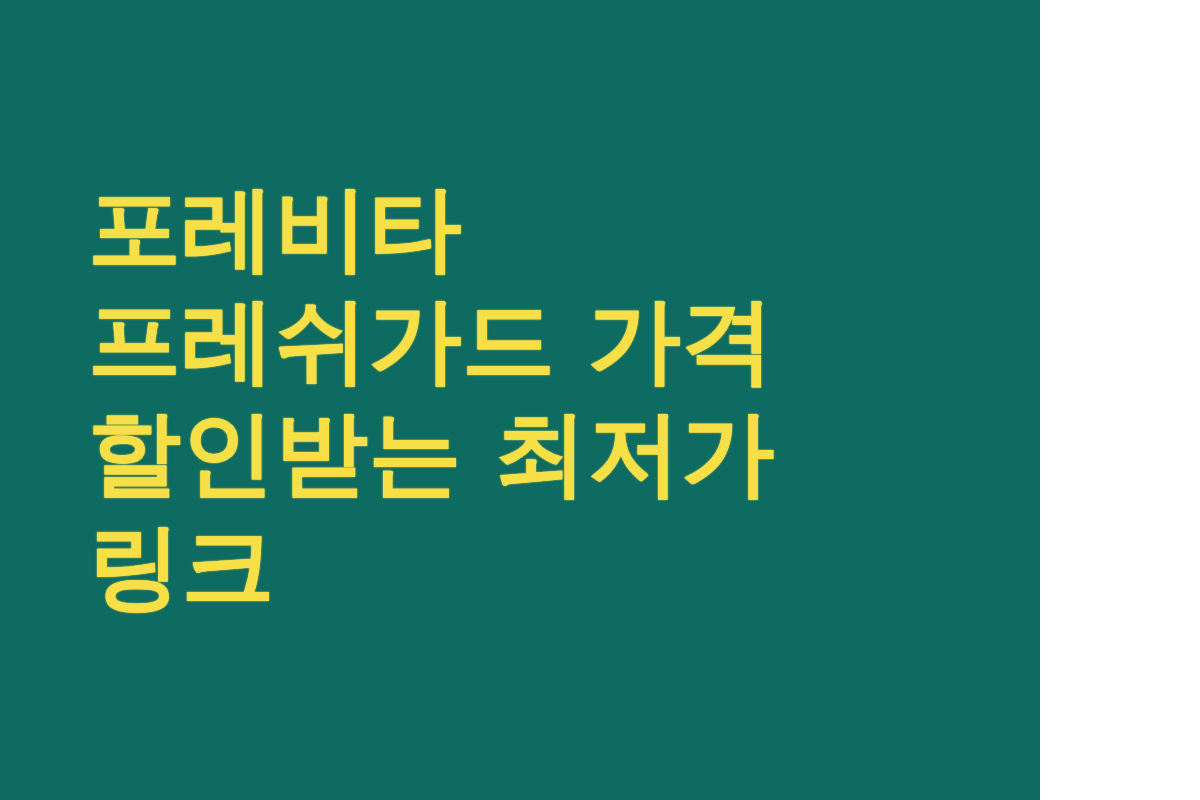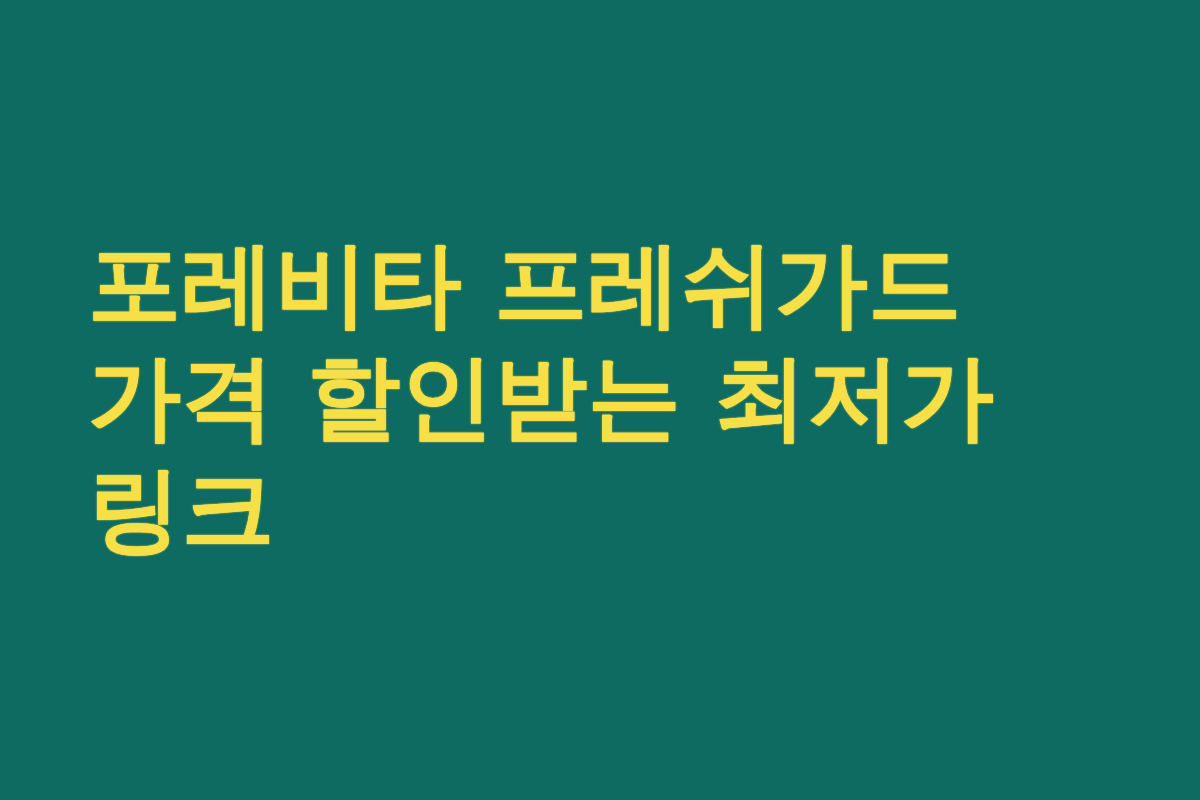--- a/index.html
+++ b/index.html
@@ -12,21 +12,21 @@
     width: 1200px;
     height: 800px;
     overflow: hidden;
     font-family: "Liberation Sans", "DejaVu Sans", sans-serif;
   }
 
   
   .banner {
     position: relative;
     box-sizing: border-box;
-    width: 1200px;
+    width: 1040px;
     height: 800px;
     background: #0E6B61;
     display: flex;
     align-items: center;
     justify-content: flex-start;
     overflow: hidden;
   }
 
   
   .headline-block {

